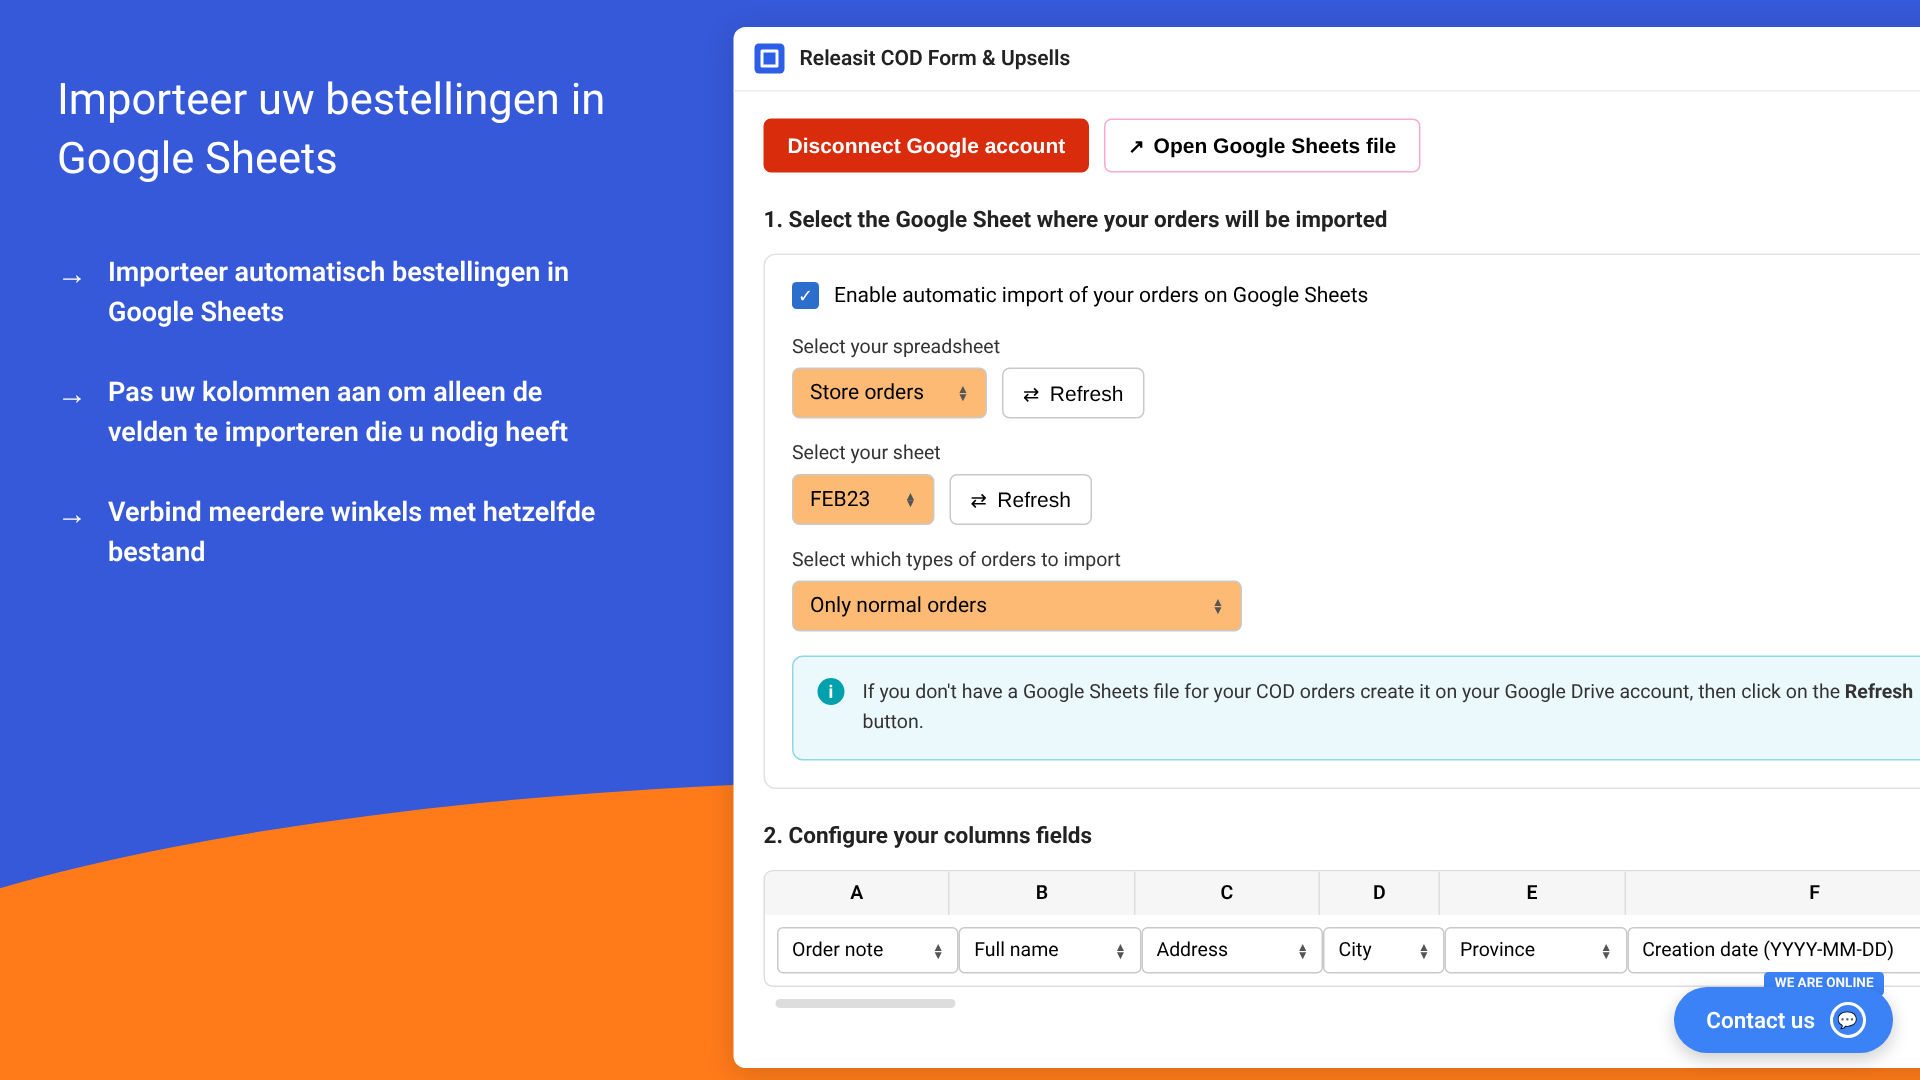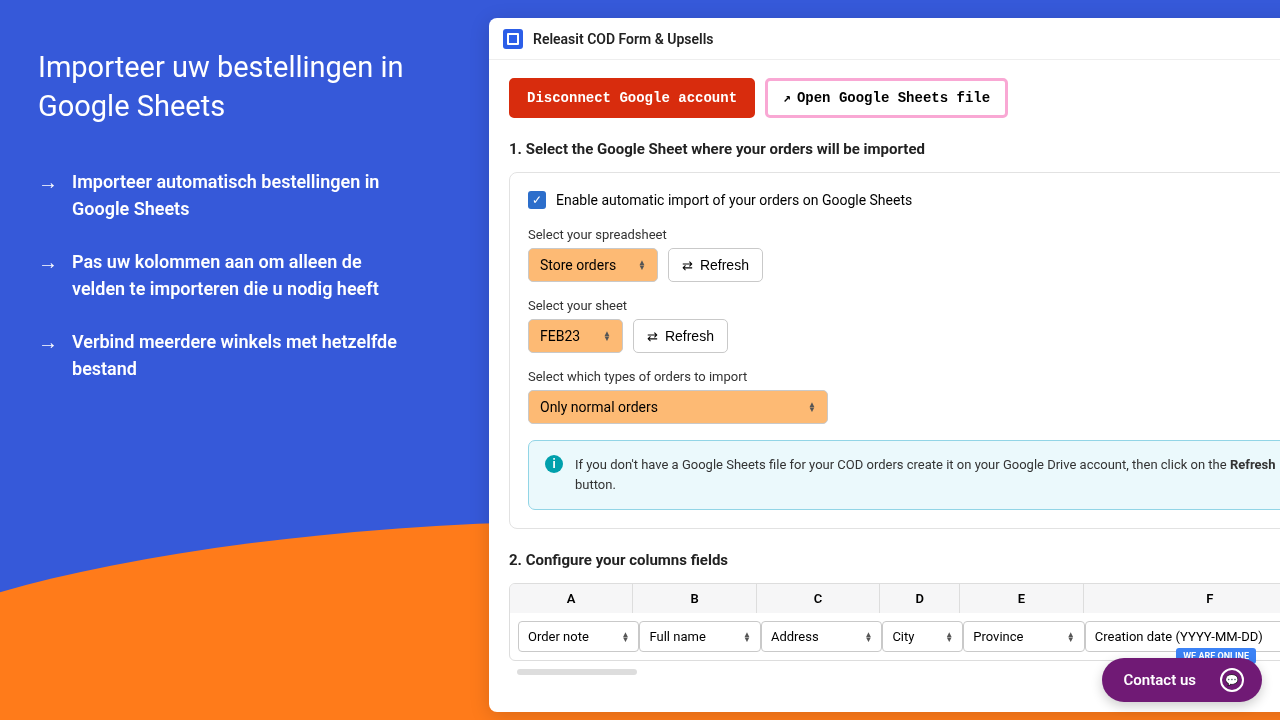--- a/index.html
+++ b/index.html
@@ -13,42 +13,42 @@
 .feat .txt { font-size: 18px; font-weight: 600; line-height: 1.5; }
 .panel { position: absolute; left: 489px; top: 18px; width: 868px; height: 694px; background: #fff; border-radius: 8px; box-shadow: 0 4px 20px rgba(0,0,0,0.15); overflow: hidden; }
 .panel-hdr { display: flex; align-items: center; padding: 10px 14px; border-bottom: 1px solid #eee; }
 .logo { width: 20px; height: 20px; background: #2C5EE8; border-radius: 3px; margin-right: 10px; position: relative; }
 .logo::after { content: ""; position: absolute; inset: 4px; border: 2px solid #fff; border-radius: 1px; }
 .panel-title { font-size: 14px; font-weight: 600; color: #222; flex: 1; }
 .pin { color: #E8A23D; font-size: 16px; margin-right: 10px; }
 .more { color: #666; font-size: 18px; letter-spacing: -2px; }
 .panel-body { padding: 18px 20px; overflow-y: auto; height: calc(100% - 42px); }
 .btn-row { display: flex; gap: 10px; margin-bottom: 22px; }
-.btn { padding: 9px 15px; border-radius: 5px; font-size: 14px; font-weight: 600; border: 3px solid #f9a8d4; background: #fff; cursor: pointer; display: inline-flex; align-items: center; gap: 6px; font-family: Liberation Mono, monospace; }
+.btn { padding: 9px 15px; border-radius: 5px; font-size: 14px; font-weight: 600; border: 1px solid #f9a8d4; background: #fff; cursor: pointer; display: inline-flex; align-items: center; gap: 6px; }
 .btn-red { background: #D82C0D; color: #fff; border-color: #D82C0D; }
 .section-h { font-size: 15px; font-weight: 700; color: #222; margin-bottom: 14px; }
 .card { border: 1px solid #e2e2e2; border-radius: 8px; padding: 18px; margin-bottom: 22px; }
 .chk-row { display: flex; align-items: center; gap: 10px; margin-bottom: 18px; }
 .chk { width: 18px; height: 18px; background: #2C6ECB; border-radius: 3px; display: flex; align-items: center; justify-content: center; color: #fff; font-size: 12px; }
 .lbl { font-size: 13px; color: #333; margin-bottom: 6px; display: block; }
 .field-row { display: flex; gap: 10px; margin-bottom: 16px; }
 .sel { border: 1px solid #c9c9c9; border-radius: 5px; padding: 8px 11px; font-size: 14px; background: #fdba74; display: flex; align-items: center; justify-content: space-between; gap: 14px; min-width: 130px; }
 .updown { display: flex; flex-direction: column; line-height: 5px; font-size: 8px; color: #555; }
 .btn-sm { border: 1px solid #c9c9c9; border-radius: 5px; padding: 8px 13px; font-size: 14px; background: #fff; display: inline-flex; align-items: center; gap: 7px; }
 .info-box { background: #EBF9FC; border: 1px solid #92D5E6; border-radius: 7px; padding: 14px 16px; display: flex; gap: 12px; font-size: 13px; line-height: 1.55; color: #333; }
 .info-i { width: 18px; height: 18px; background: #00A0AC; border-radius: 50%; color: #fff; font-size: 12px; font-weight: 700; display: flex; align-items: center; justify-content: center; flex-shrink: 0; }
 .cols { border: 1px solid #ddd; border-radius: 6px; overflow: hidden; }
 .cols-hdr { display: flex; background: #f6f6f7; }
 .cols-hdr div { flex: 1; text-align: center; padding: 7px; font-size: 13px; font-weight: 600; border-right: 1px solid #ddd; }
 .cols-hdr div:last-child { border-right: none; flex: 2.2; }
 .cols-body { display: flex; padding: 8px; gap: 0; text-align: center; }
 .col-sel { border: 1px solid #c9c9c9; border-radius: 4px; padding: 7px 9px; font-size: 13px; display: flex; align-items: center; justify-content: space-between; gap: 6px; flex: 1; white-space: nowrap; }
 .col-sel.wide { flex: 2.2; }
 .scroll-ind { height: 6px; width: 120px; background: #ddd; border-radius: 3px; margin: 8px 0 0 8px; }
-.contact { position: absolute; right: 18px; bottom: 18px; background: #701a75; color: #fff; padding: 10px 18px 10px 22px; border-radius: 24px; display: flex; align-items: center; gap: 24px; font-size: 15px; font-weight: 600; box-shadow: 0 4px 12px rgba(0,0,0,0.2); }
+.contact { position: absolute; right: 18px; bottom: 18px; background: #3b82f6; color: #fff; padding: 10px 18px 10px 22px; border-radius: 24px; display: flex; align-items: center; gap: 10px; font-size: 15px; font-weight: 600; box-shadow: 0 4px 12px rgba(0,0,0,0.2); }
 .contact .bub { width: 24px; height: 24px; border: 2px solid #fff; border-radius: 50%; display: flex; align-items: center; justify-content: center; font-size: 11px; }
 .contact::before { content: ""; position: absolute; left: -18px; top: 50%; transform: translateY(-50%); width: 36px; height: 36px; background: #FF7B1A; border-radius: 50%; z-index: -1; }
 .online-badge { position: absolute; right: 24px; bottom: 56px; background: #3b82f6; color: #fff; font-size: 9px; font-weight: 700; padding: 3px 7px; border-radius: 3px; }
 .ext-icon::before { content: "↗"; font-size: 13px; }
 .ref-icon::before { content: "⇄"; font-size: 13px; }
 </style>
 </head>
 <body>
 
 <div class="bg"></div>

